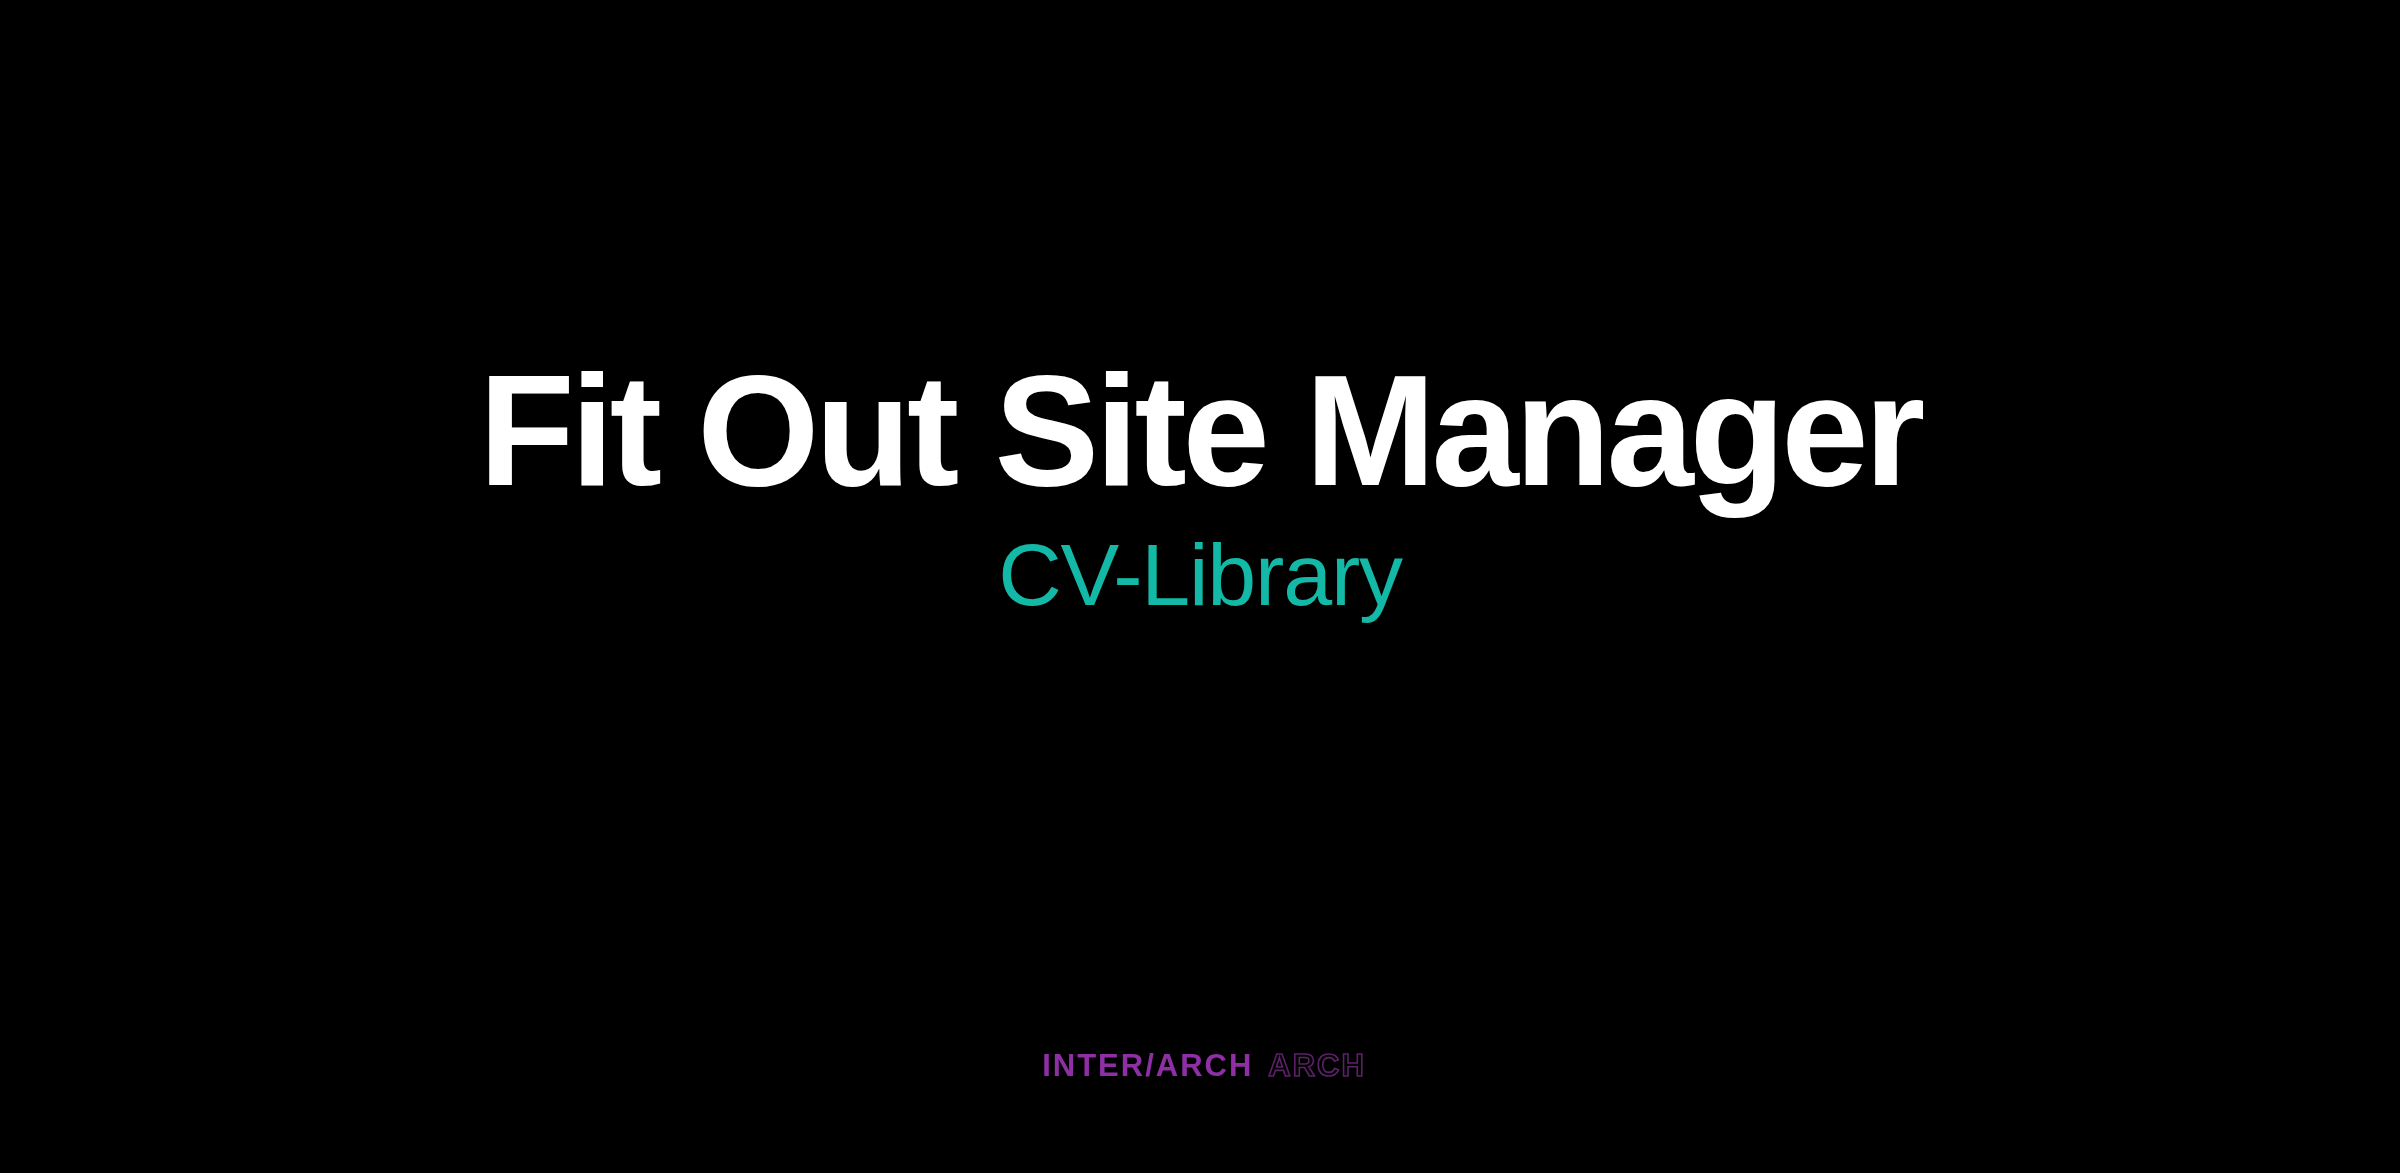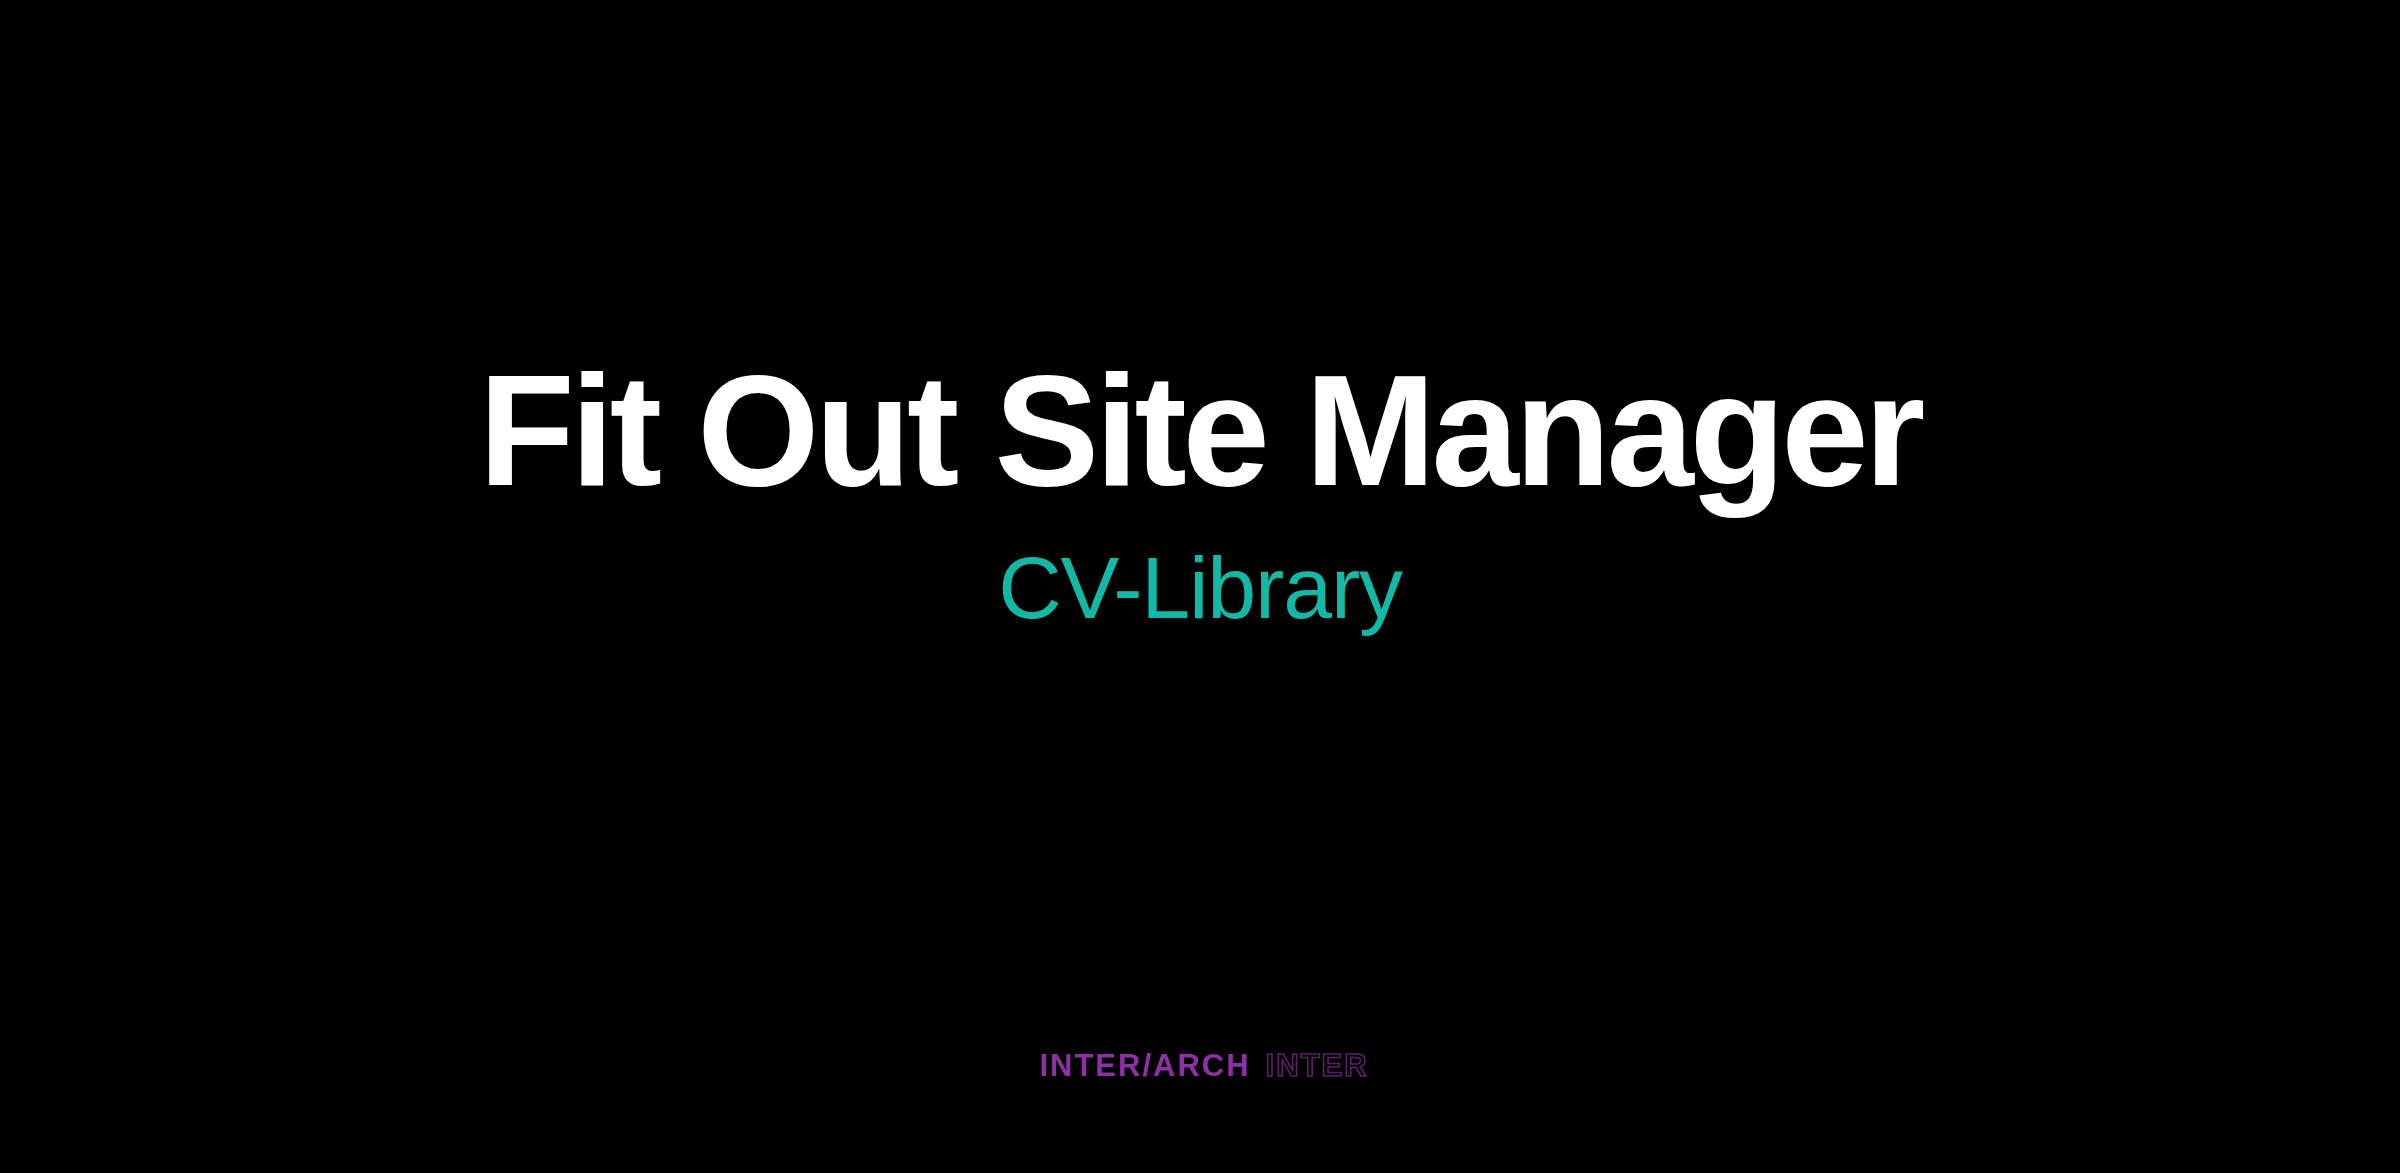--- a/index.html
+++ b/index.html
@@ -25,21 +25,20 @@
   
   .headline-block {
     position: absolute;
     left: 0;
     right: 0;
     top: 352px;
     display: flex;
     flex-direction: column;
     align-items: center;
     justify-content: flex-start;
-    gap: 13px;
   }
 
   .job-title {
     display: block;
     margin: 0;
     font-family: "Liberation Sans", sans-serif;
     font-weight: 700;
     font-size: 157px;
     line-height: 1.0;
     letter-spacing: -4.2px;
@@ -100,16 +99,16 @@
 
 <div class="slide">
 
   <div class="headline-block">
     <h1 class="job-title">Fit Out Site Manager</h1>
     <h2 class="job-source">CV-Library</h2>
   </div>
 
   <div class="brand-logo">
     <span class="brand-mark brand-primary">INTER/ARCH</span>
-    <span class="brand-mark brand-secondary">INTER</span>
+    <span class="brand-mark brand-secondary">ARCH</span>
   </div>
 
 </div>
 
 </body></html>

